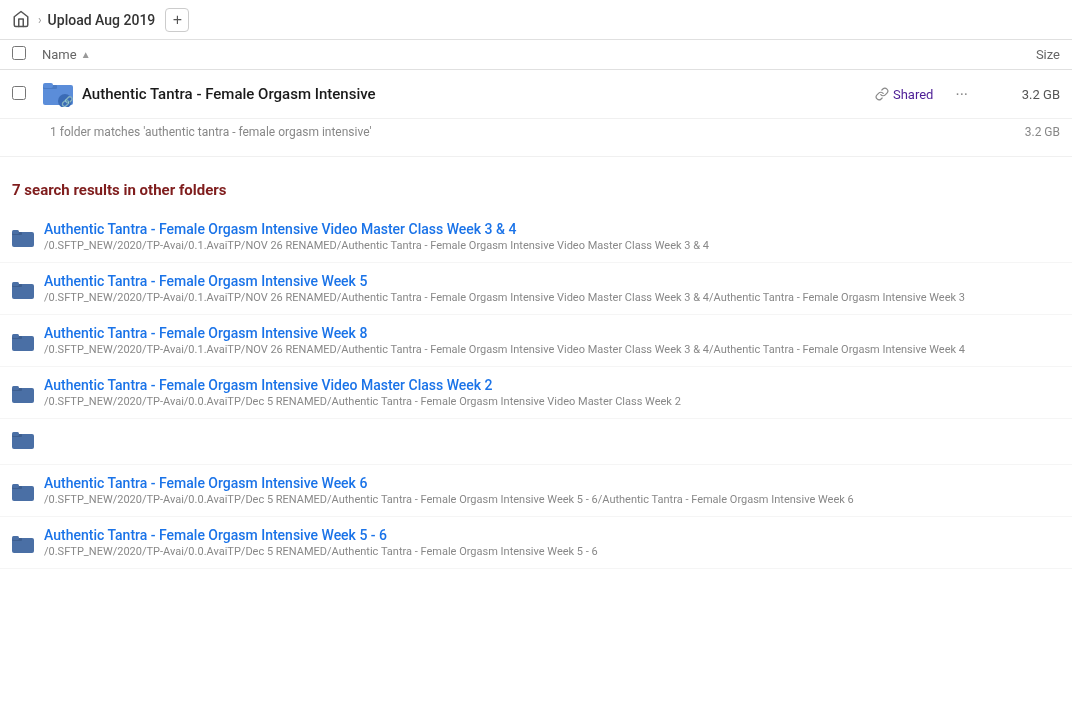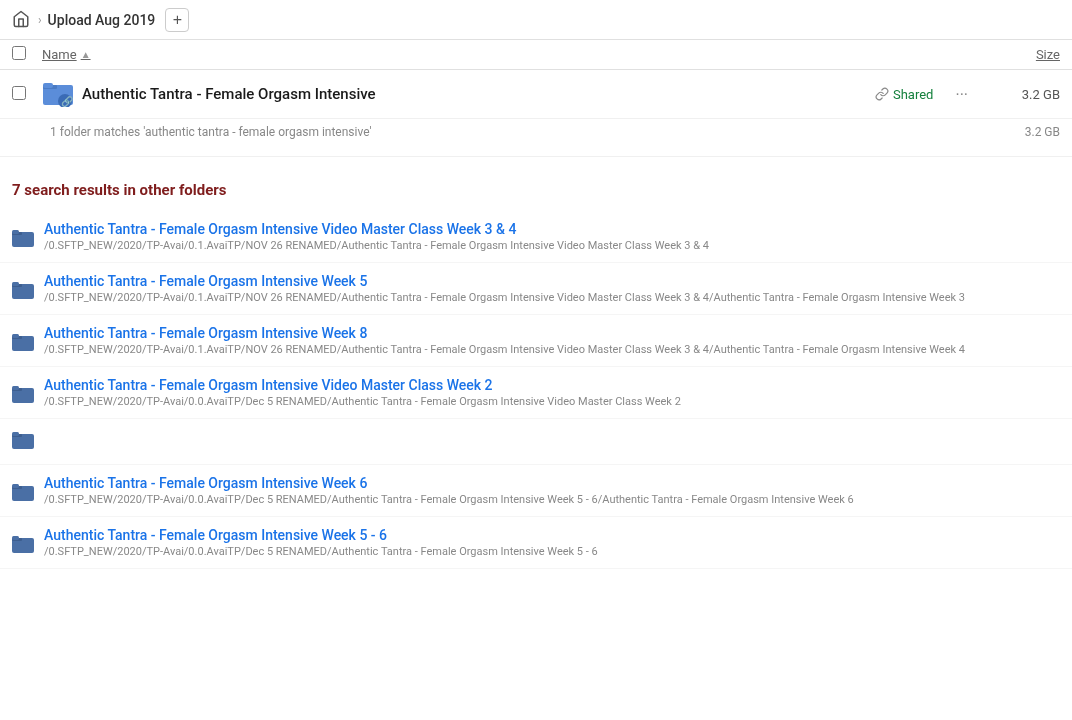--- a/index.html
+++ b/index.html
@@ -52,21 +52,20 @@
     }
 
     
     .col-header {
       display: flex;
       align-items: center;
       padding: 6px 12px;
       border-bottom: 1px solid #e0e0e0;
       color: #666;
       font-size: 13px;
-      text-decoration: underline;
     }
     .col-name {
       flex: 1;
       display: flex;
       align-items: center;
       gap: 4px;
     }
     .col-size {
       width: 80px;
       text-align: right;
@@ -97,21 +96,21 @@
     .item-name-main {
       flex: 1;
       font-size: 15px;
       font-weight: 500;
       color: #1a1a1a;
     }
     .shared-badge {
       display: flex;
       align-items: center;
       gap: 4px;
-      color: #15803d;
+      color: #4c1d95;
       font-size: 13px;
       margin-right: 16px;
     }
     .more-btn {
       color: #888;
       cursor: pointer;
       padding: 2px 6px;
       border-radius: 4px;
       margin-right: 16px;
       font-size: 16px;

